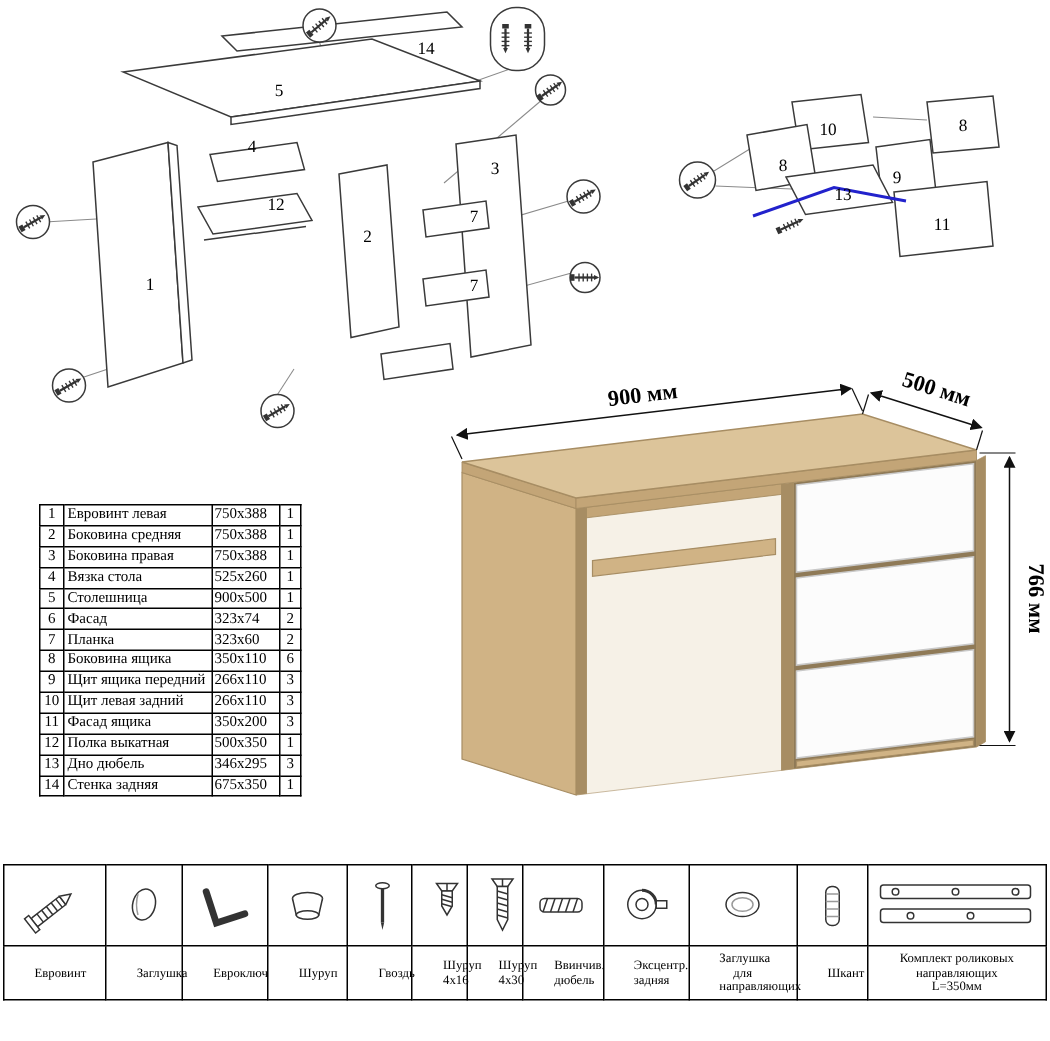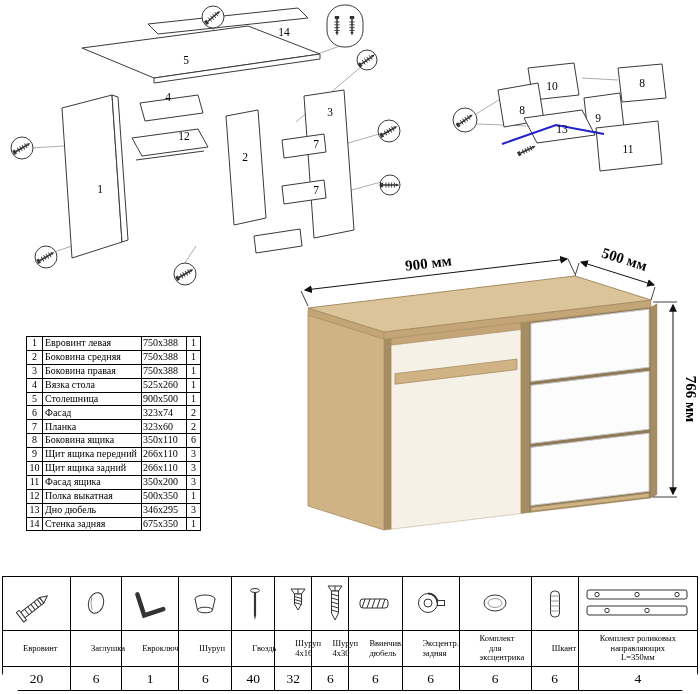--- a/index.html
+++ b/index.html
@@ -1,19 +1,19 @@
 <!DOCTYPE html>
 <html style="--wood_top: #dcc49a; --wood: #d0b385; --wood_mid: #c3a577; --wood_dark: #a78d63; --wood_deep: #8f7a57; --drawer_white: #fcfcfc; --opening_bg: #f6f1e7; --blue_guide: #2222cc;"><head>
 <meta charset="utf-8">
 <style>
   * { margin:0; padding:0; box-sizing:border-box; }
   body { background:#ffffff; }
   #canvas {
     position:relative; width:700px; height:694px; background:#ffffff;
-    font-family:"Liberation Serif", serif; color:#000; overflow:hidden;border-radius:32px;
+    font-family:"Liberation Serif", serif; color:#000; overflow:hidden;
   }
   svg text { font-family:"Liberation Serif", serif; }
   .part-label { font-size:11.5px; fill:#000; text-anchor:middle; }
   .dim-label  { font-size:15px; fill:#000; text-anchor:middle; font-weight:bold; }
   #main-diagram   { position:absolute; left:0;    top:0; }
   #drawer-diagram { position:absolute; left:432px; top:38px; }
   #desk-render    { position:absolute; left:283px; top:246px; }
   .diag   { stroke:#3a3a3a; stroke-width:1; fill:#ffffff; }
   .leader { stroke:#8a8a8a; stroke-width:0.7; }
   .blue   { stroke:var(--blue_guide,#2222cc); stroke-width:2; fill:none; }
@@ -229,21 +229,21 @@
           <td class="c-qty">6</td>
         </tr>
       <tr>
           <td class="c-num">9</td>
           <td class="c-name">Щит ящика передний</td>
           <td class="c-size">266x110</td>
           <td class="c-qty">3</td>
         </tr>
       <tr>
           <td class="c-num">10</td>
-          <td class="c-name">Щит ящика задний</td>
+          <td class="c-name">Щит левая задний</td>
           <td class="c-size">266x110</td>
           <td class="c-qty">3</td>
         </tr>
       <tr>
           <td class="c-num">11</td>
           <td class="c-name">Фасад ящика</td>
           <td class="c-size">350x200</td>
           <td class="c-qty">3</td>
         </tr>
       <tr>
@@ -445,34 +445,20 @@
       <tr class="hw-names">
         <td>Евровинт</td>
         <td>Заглушка</td>
         <td>Евроключ</td>
         <td>Шуруп</td>
         <td>Гвоздь</td>
         <td>Шуруп 4x16</td>
         <td>Шуруп 4x30</td>
         <td>Ввинчив. дюбель</td>
         <td>Эксцентр. задняя</td>
-        <td>Комплект для эксцентрика</td>
+        <td>Заглушка для направляющих</td>
         <td>Шкант</td>
         <td>Комплект роликовых направляющих L=350мм</td>
       </tr>
-      <tr class="hw-qty">
-        <td>20</td>
-        <td>6</td>
-        <td>1</td>
-        <td>6</td>
-        <td>40</td>
-        <td>32</td>
-        <td>6</td>
-        <td>6</td>
-        <td>6</td>
-        <td>6</td>
-        <td>6</td>
-        <td>4</td>
-      </tr>
     </tbody>
   </table>
 
 </div>
 
 </body></html>

